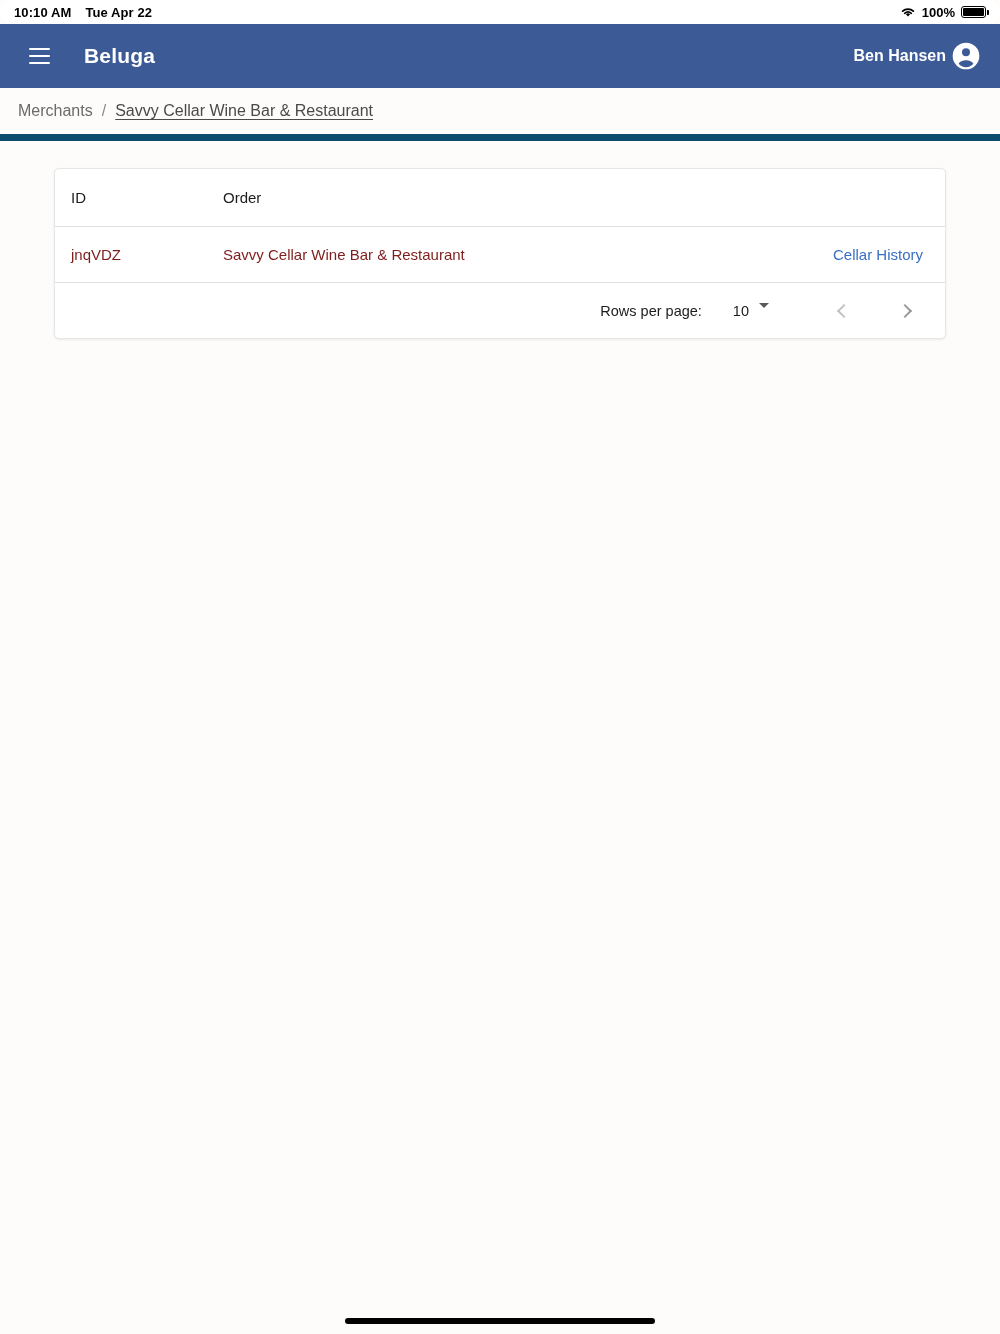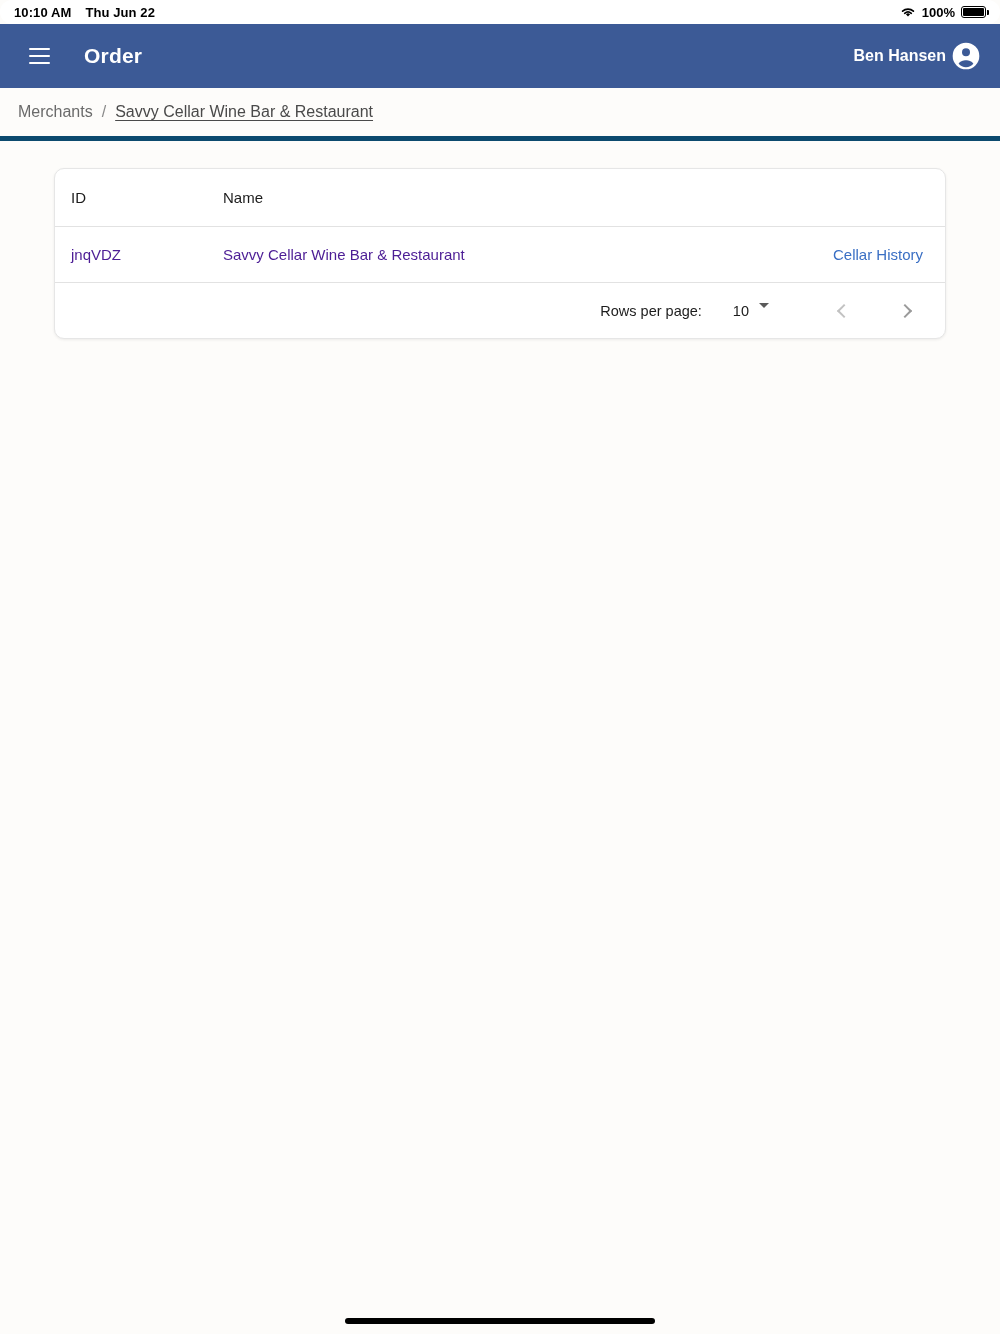--- a/index.html
+++ b/index.html
@@ -89,55 +89,55 @@
   .user-name { font-size: 16px; font-weight: 700; }
   .avatar-icon { width: 32px; height: 32px; display: block; }
 
   
   .breadcrumb-bar {
     height: 53px;
     background: #fdfcfa;
     display: flex;
     align-items: center;
     padding: 0 18px;
-    border-bottom: 5px solid #0c4a6e;
+    border-bottom: 7px solid #0c4a6e;
     font-size: 16px;
   }
   .crumb { color: #6a6a6a; }
   .crumb-sep { color: #8a8a8a; margin: 0 9px; }
   .crumb-active {
     color: #4a4a4a;
     text-decoration: underline;
     text-underline-offset: 3px;
   }
 
   
   .content { padding: 27px 54px 0 54px; }
   .card {
     background: #fff;
     border: 1px solid #e6e6e6;
     box-shadow: 0 1px 3px rgba(0,0,0,0.07);
-    border-radius: 10px;
+    border-radius: 5px;
     width: 892px;
   }
   table { width: 100%; border-collapse: collapse; }
   thead th {
     text-align: left;
     font-size: 15px;
     font-weight: 400;
     color: #1c1c1c;
     padding: 20px 16px;
     border-bottom: 1px solid #e2e2e2;
   }
   .col-id { width: 152px; padding-left: 16px !important; }
   .col-name { }
   .col-action { width: 200px; }
   tbody td {
     font-size: 15px;
-    color: #4c1d95;
+    color: #7f1d1d;
     padding: 19px 16px;
     border-bottom: 1px solid #e2e2e2;
   }
   .action-link {
     color: #3a6fc4;
     text-align: right;
     cursor: pointer;
     padding-right: 22px !important;
   }
 
@@ -194,21 +194,21 @@
     border-radius: 3px;
   }
   body { position: relative; }
 </style>
 </head>
 <body>
 
 <div class="status-bar">
   <div class="status-left">
     <span class="status-time">10:10 AM</span>
-    <span class="status-date">Thu Jun 22</span>
+    <span class="status-date">Tue Apr 22</span>
   </div>
   <div class="status-right">
     <span class="wifi-icon">
       <svg width="16" height="12" viewBox="0 0 16 12">
         <path d="M8 10.6 L10.1 8.2 A3.2 3.2 0 0 0 5.9 8.2 Z" fill="#000"></path>
         <path d="M2.6 5.2 A8 8 0 0 1 13.4 5.2" stroke="#000" stroke-width="1.7" fill="none" stroke-linecap="round"></path>
         <path d="M4.7 7.3 A5 5 0 0 1 11.3 7.3" stroke="#000" stroke-width="1.7" fill="none" stroke-linecap="round"></path>
       </svg>
     </span>
     <span class="battery-pct">100%</span>
@@ -217,21 +217,21 @@
       </span>
   </div>
 </div>
 
 <div class="app-bar">
   <div class="menu-button">
     <span></span>
       <span></span>
       <span></span>
   </div>
-  <div class="app-title">Order</div>
+  <div class="app-title">Beluga</div>
   <div class="app-bar-right">
     <span class="user-name">Ben Hansen</span>
     <span class="avatar-icon">
       <svg width="32" height="32" viewBox="0 0 24 24" fill="#ffffff">
         <path d="M12 2a10 10 0 1 0 0 20 10 10 0 0 0 0-20zm0 4.2a3 3 0 1 1 0 6 3 3 0 0 1 0-6zm0 14.3a7.2 7.2 0 0 1-5.5-2.6c.1-1.8 3.7-2.8 5.5-2.8s5.4 1 5.5 2.8A7.2 7.2 0 0 1 12 20.5z"></path>
       </svg>
     </span>
   </div>
 </div>
 
@@ -240,21 +240,21 @@
   <span class="crumb-sep">/</span>
   <span class="crumb-active">Savvy Cellar Wine Bar &amp; Restaurant</span>
 </div>
 
 <div class="content">
   <div class="card">
     <table>
       <thead>
         <tr>
           <th class="col-id">ID</th>
-          <th class="col-name">Name</th>
+          <th class="col-name">Order</th>
           <th class="col-action"></th>
         </tr>
       </thead>
       <tbody>
         <tr>
           <td class="col-id">jnqVDZ</td>
           <td class="col-name">Savvy Cellar Wine Bar &amp; Restaurant</td>
           <td class="action-link">Cellar History</td>
         </tr>
       </tbody>

